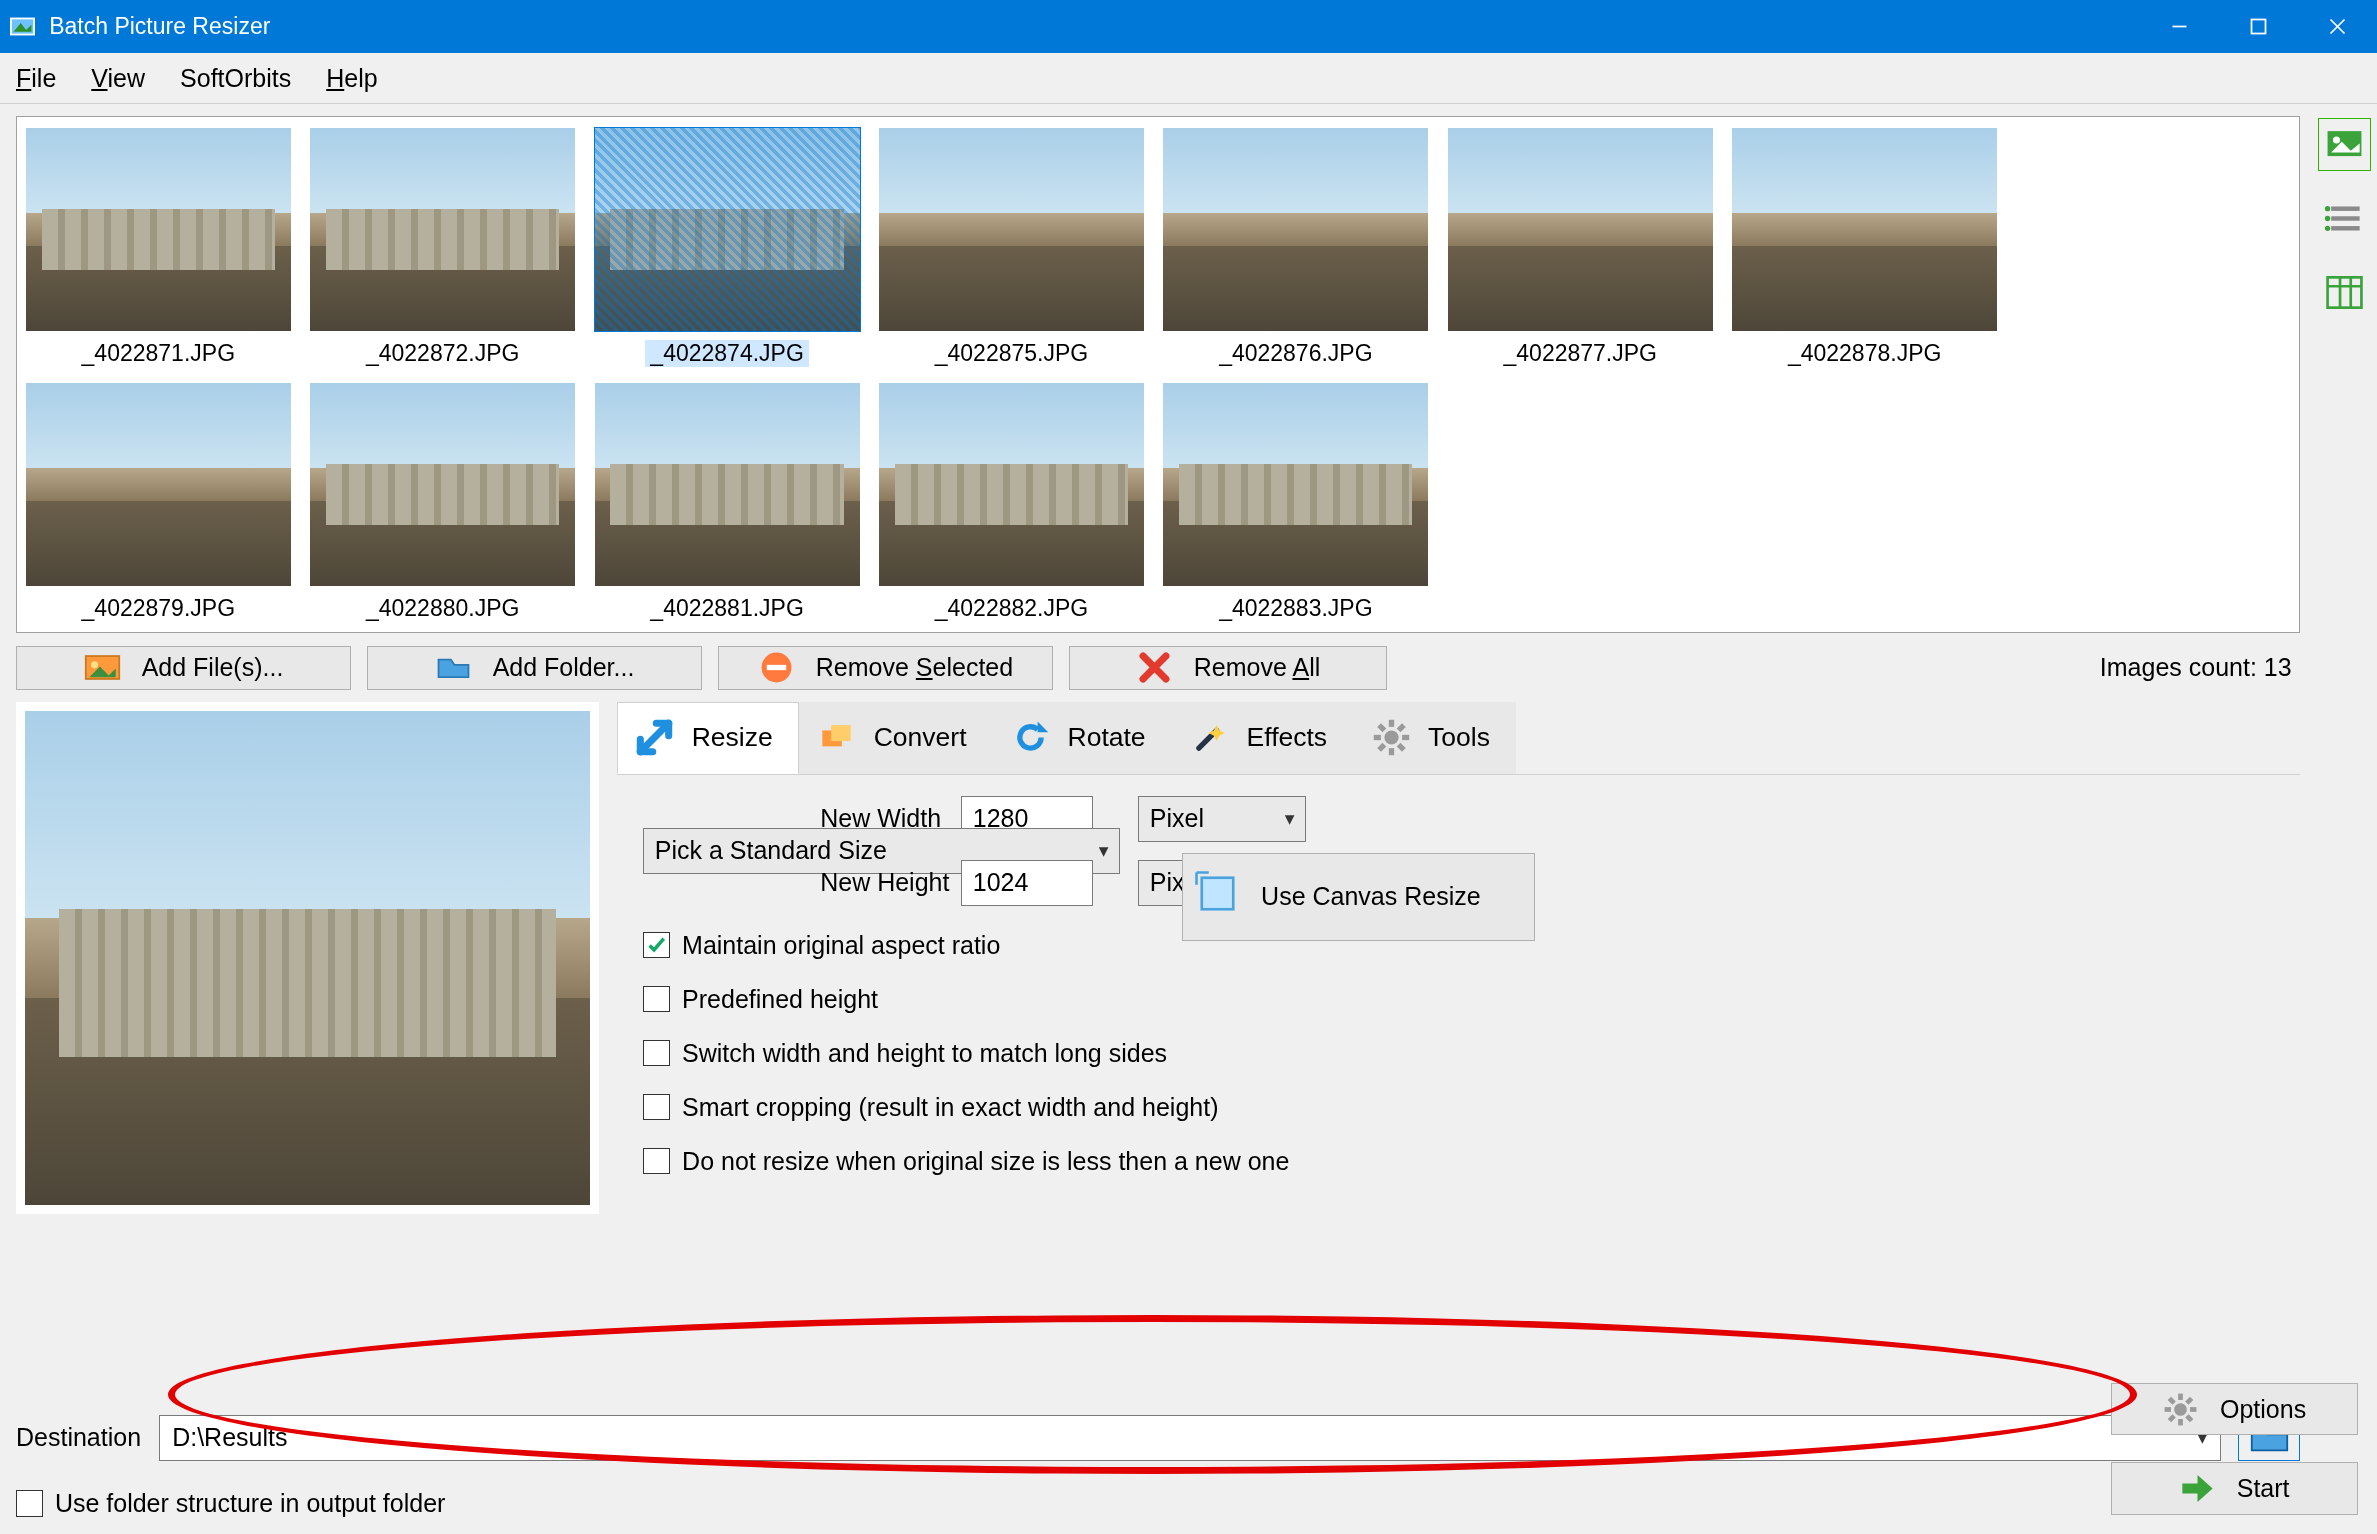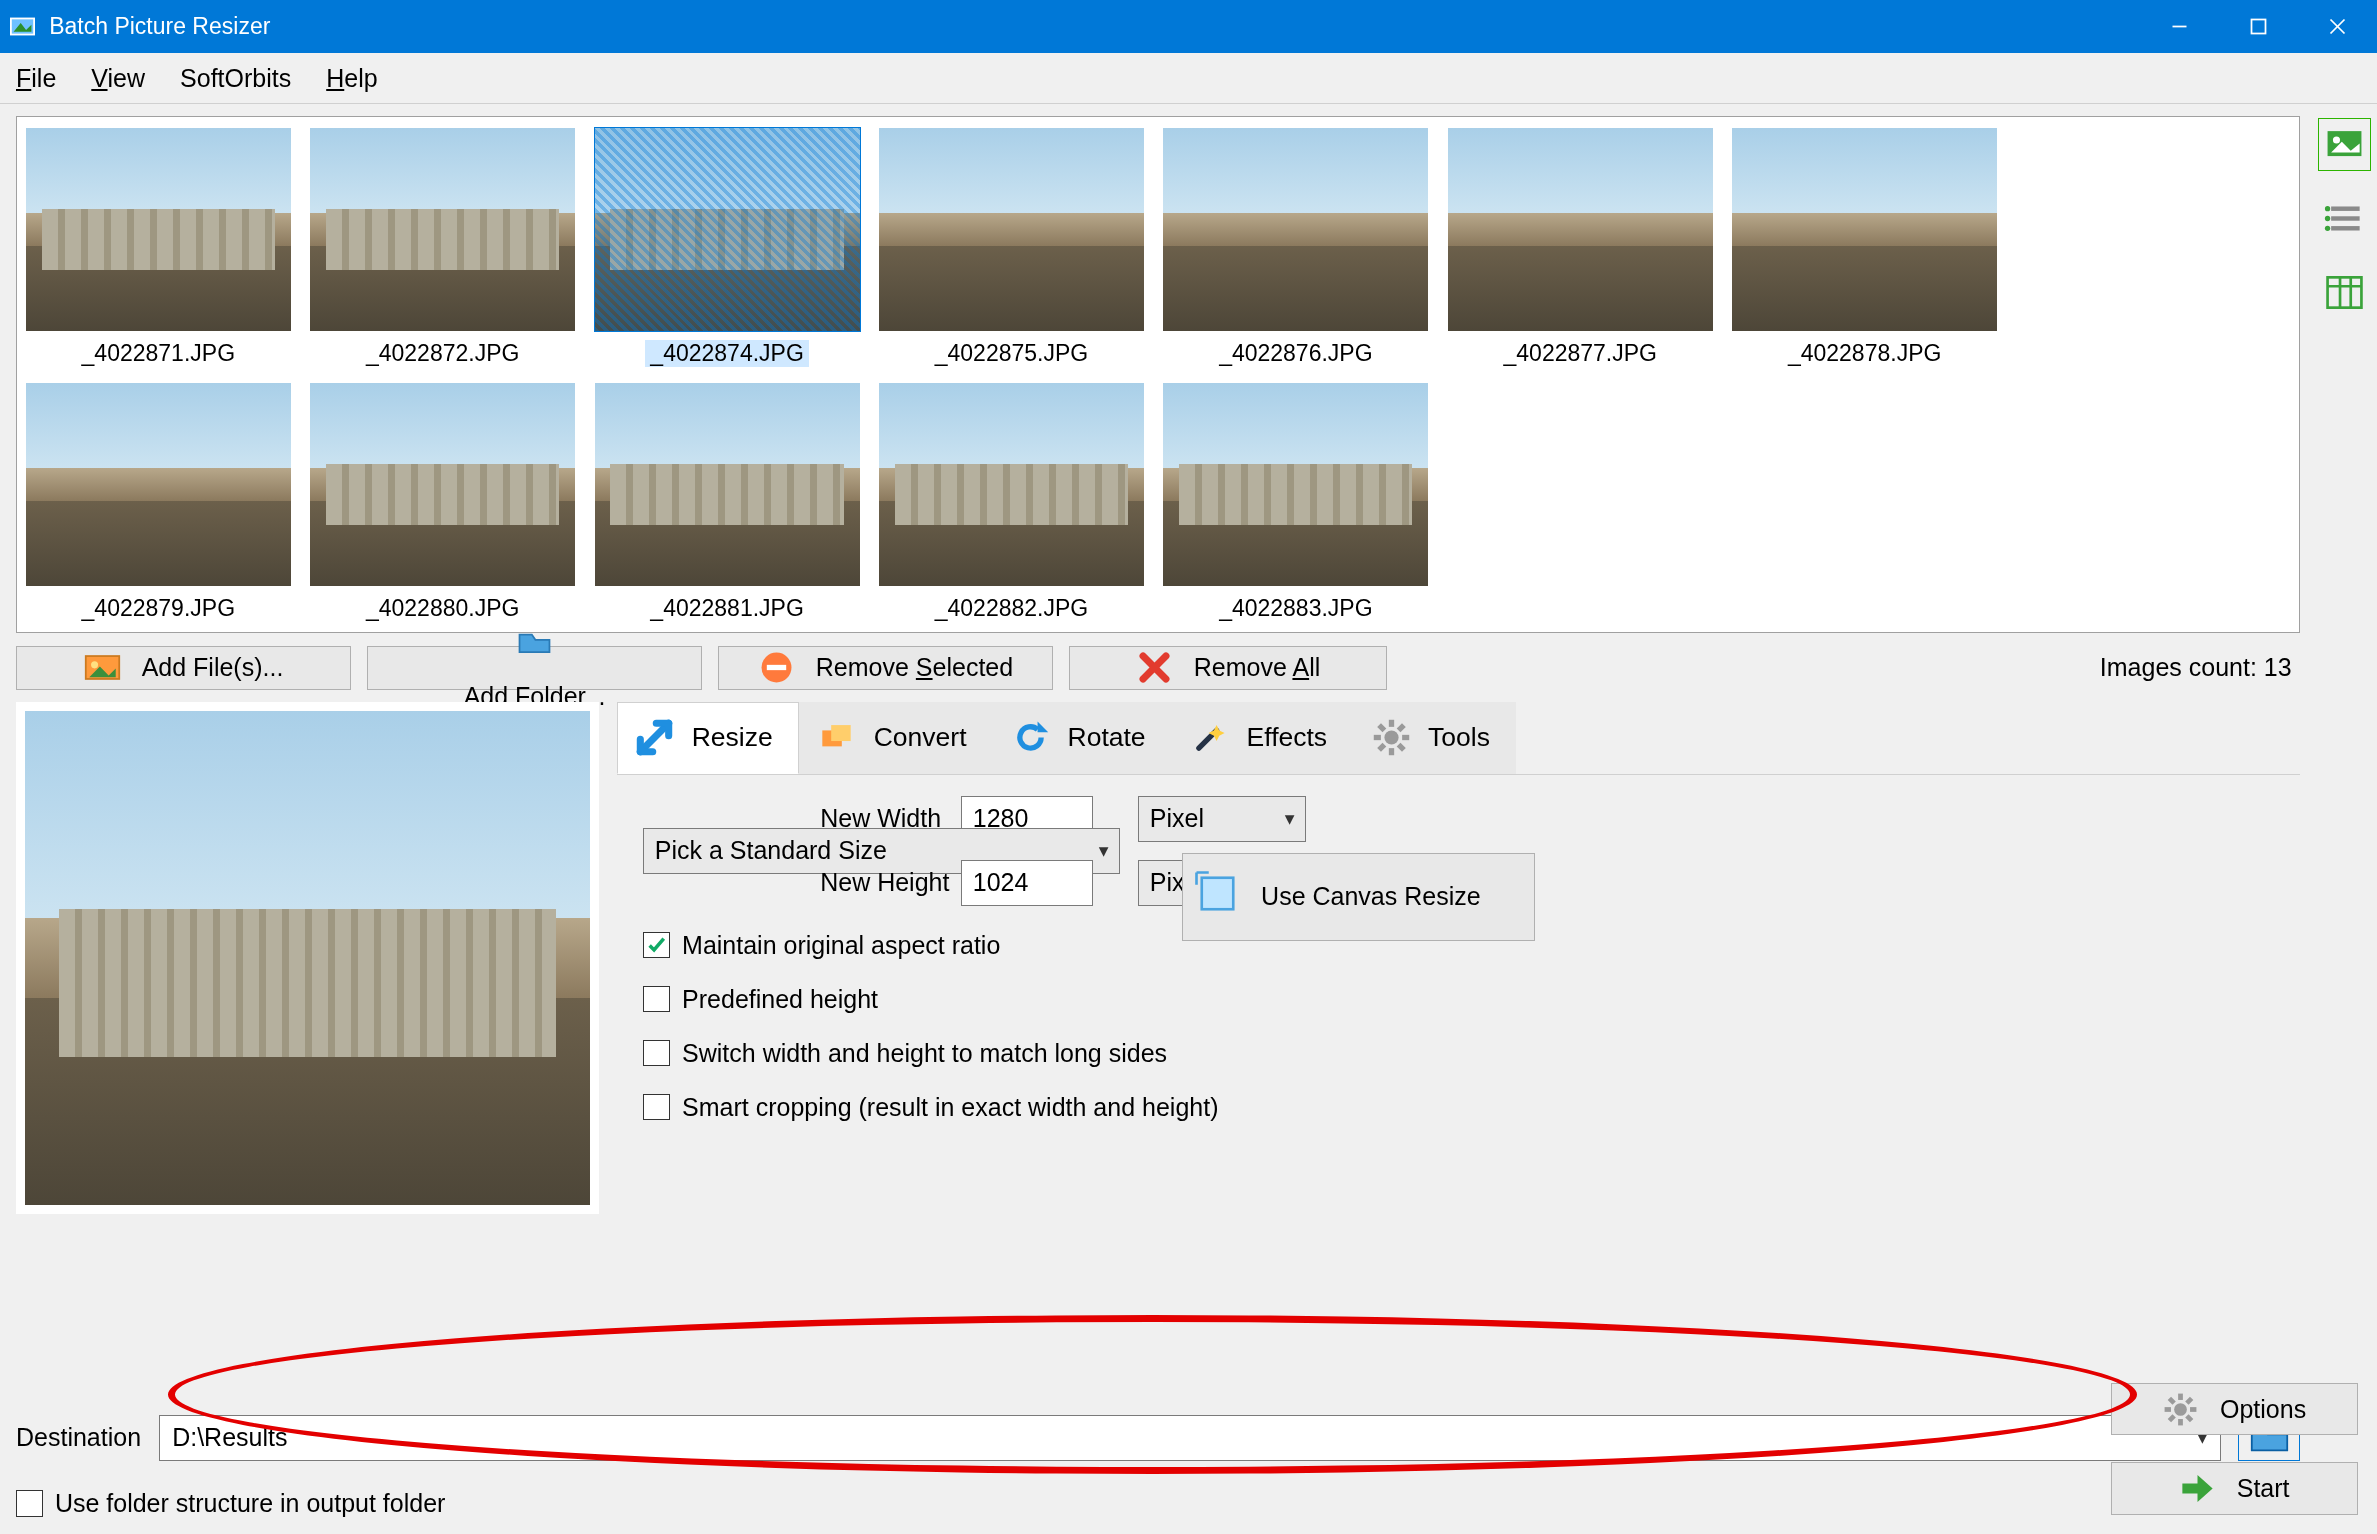--- a/index.html
+++ b/index.html
@@ -90,21 +90,21 @@
   .btn {
     background: var(--btn-bg);
     border:0.9px solid var(--btn-border);
     height:44px;
     display:flex; align-items:center; justify-content:center;
     gap:21px; padding:0 23px;
     font-size:25px;
   }
   .btn .ic { width:37px; height:37px; display:flex; align-items:center; justify-content:center; }
   .btn.addfile   { width:335px; }
-  .btn.addfolder { width:335px;flex-direction:column; }
+  .btn.addfolder { width:335px; }
   .btn.remove    { width:335px; }
   .btn.removeall { width:318px; }
   .images-count { margin-left:auto; font-size:25px; padding-right:8.8px; }
 
   
   .middle { flex:1 1 auto; display:flex; gap:17.7px; min-height:0; }
   .preview { width:583px; height:512px; background:#fff; display:flex; align-items:center; justify-content:center; }
   .preview .pimg { width:565px; height:494px; }
 
   .tabs-panel { flex:1 1 auto; display:flex; flex-direction:column; }
@@ -406,20 +406,24 @@
               <span>Predefined height</span>
             </label>
             <label class="chk">
               <span class="box"></span>
               <span>Switch width and height to match long sides</span>
             </label>
             <label class="chk">
               <span class="box"></span>
               <span>Smart cropping (result in exact width and height)</span>
             </label>
+            <label class="chk">
+              <span class="box"></span>
+              <span>Do not resize when original size is less then a new one</span>
+            </label>
           </div>
         </div>
       </div>
     </div>
 
     <div class="dest-row">
       <span class="dest-lbl">Destination</span>
       <div class="dest-input">
         <span>D:\Results</span>
         <span class="chev"></span>

